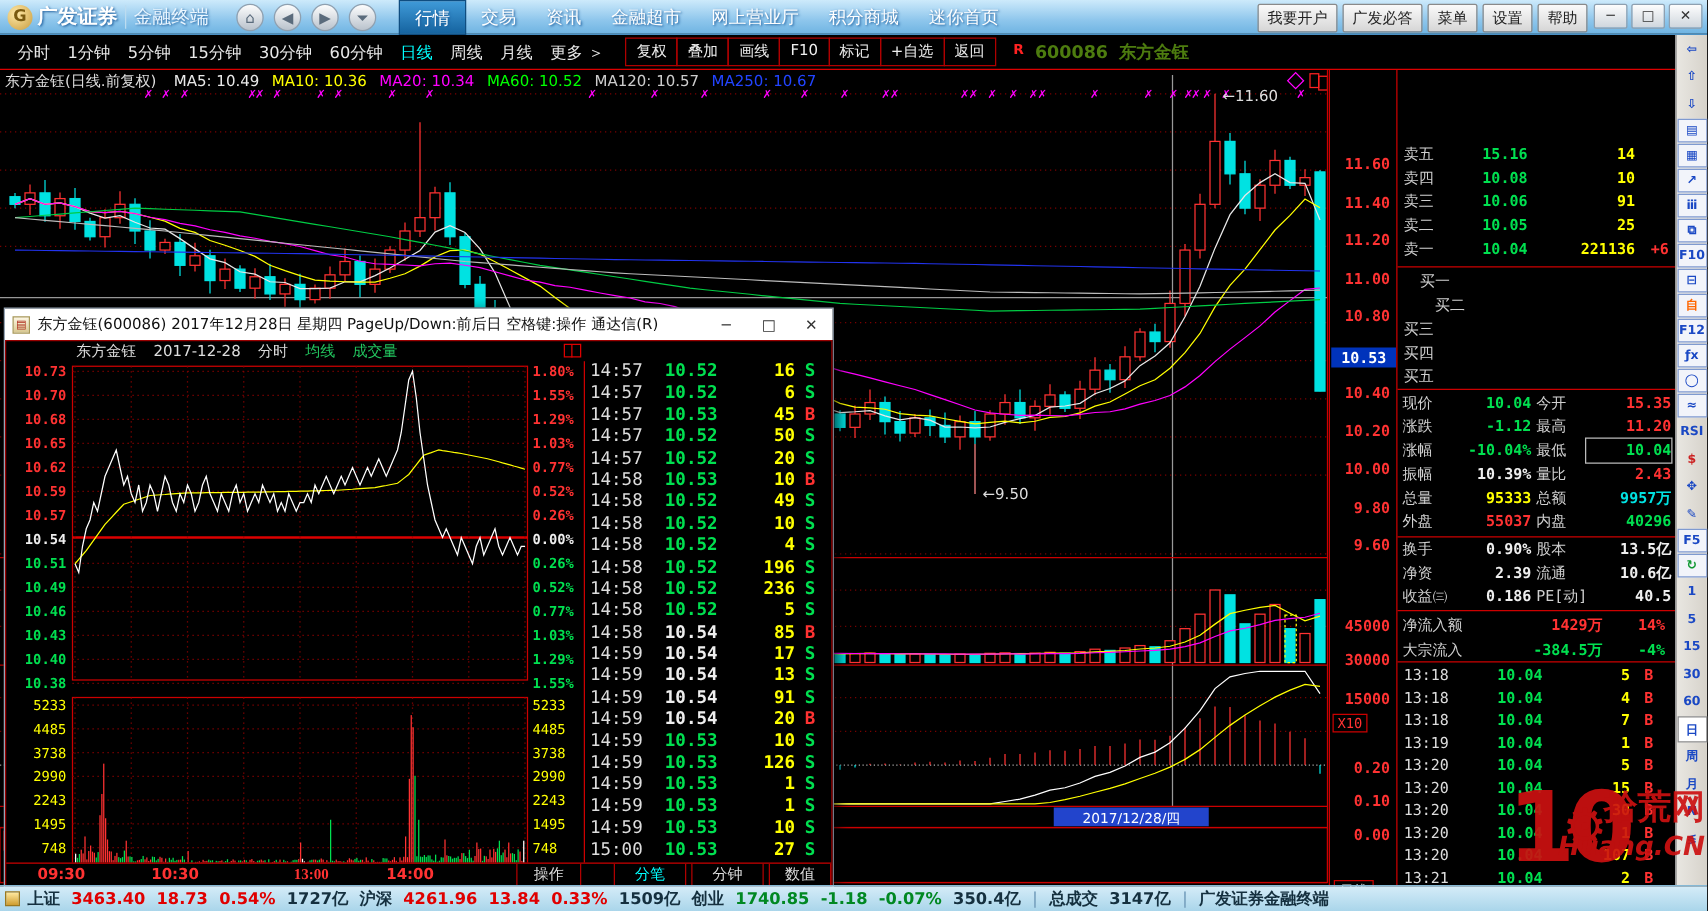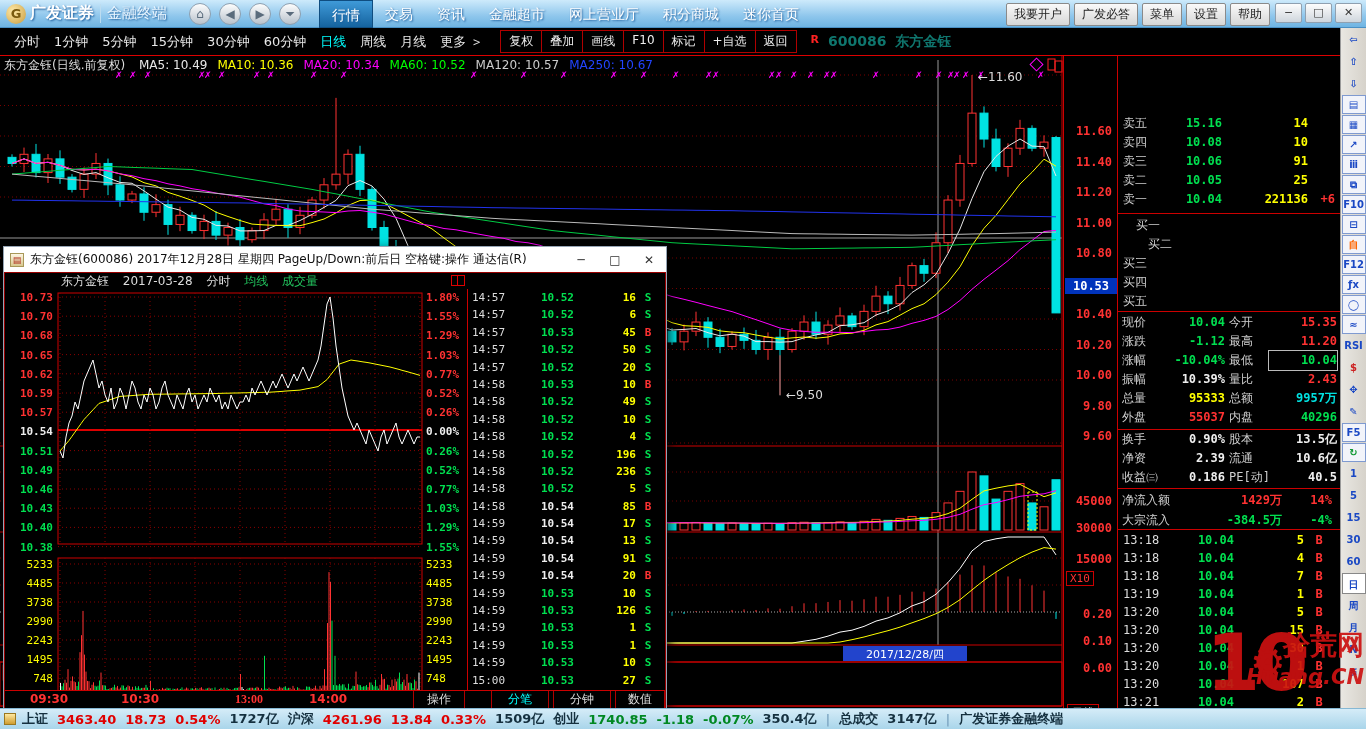--- a/index.html
+++ b/index.html
@@ -34,21 +34,21 @@
     text-align:center;line-height:18px;font-weight:bold;}
   
   #periodbar{position:absolute;left:0;top:28px;width:1340px;height:28px;background:#000;
     border-bottom:1px solid #d00;display:flex;align-items:center;}
   .ptab{color:#e8e8e8;font-size:13px;margin-left:14px;cursor:default;}
   .ptab.active{color:#00ffff;}
   #ptools{display:flex;margin-left:18px;}
   .ptool{color:#eee;font-size:12px;border:1px solid #b00000;padding:2px 8px;margin-left:-1px;}
   #stockid{margin-left:14px;font-weight:bold;font-size:14px;}
   #stockid .r{color:#ff2222;font-size:11px;vertical-align:top;}
-  #stockid .cd{color:#0f766e;margin-left:4px;}
+  #stockid .cd{color:#4d7c0f;margin-left:4px;}
   
   #chartzone{position:absolute;left:0;top:56px;width:1063px;height:652px;background:#000;}
   #marow{position:absolute;left:4px;top:1px;font-size:12px;z-index:3;white-space:nowrap;}
   #marow span{margin-right:10px;}
   #klinesvg{position:absolute;left:0;top:0;}
   
   #axisstrip{position:absolute;left:1063px;top:56px;width:54px;height:652px;background:#000;
     border-left:1px solid #c00;font-family:"DejaVu Sans Mono","Liberation Mono",monospace;}
   .ylab{position:absolute;right:5px;width:48px;text-align:right;font-size:12px;
     font-weight:bold;color:#ff3232;}
@@ -107,21 +107,21 @@
     padding-left:56px;white-space:nowrap;}
   #pheader span{margin-right:10px;}
   #pheader .yl{color:#22c55e;}
   #pheader .dbl{position:absolute;left:446px;top:2px;width:14px;height:11px;
     border:1px solid #d00;}
   #pheader .dbl:before{content:"";position:absolute;left:5px;top:0;width:1px;height:10px;background:#d00;}
   #minutesvg{position:absolute;left:0;top:16px;}
   #ptrades{position:absolute;left:462px;top:16px;width:198px;height:401px;overflow:hidden;
     border-left:1px solid #c00;font-family:"DejaVu Sans Mono","Liberation Mono",monospace;}
   .ptr{height:17.4px;display:grid;grid-template-columns:44px 62px 62px 24px;
-    font-size:11px;font-weight:bold;line-height:17px;}
+    font-size:14px;font-weight:bold;line-height:17px;}
   .ptr .a{color:#ddd;padding-left:4px;font-weight:normal;}
   .ptr .b{text-align:right;} .ptr .c{text-align:right;color:#ffff00;} .ptr .d{text-align:center;}
   #pbottom{position:absolute;left:0;bottom:0;width:100%;height:18px;border-top:1px solid #c00;
     font-size:12px;color:#ff3232;}
   #pbottom .tl{position:absolute;top:1px;font-weight:bold;}
   .ptab2{position:absolute;top:0;height:18px;text-align:center;color:#ddd;line-height:17px;
     border-left:1px solid #b00000;border-right:1px solid #b00000;}
   .ptab2.on{color:#00ffff;}
   
   #statusbar{position:absolute;left:0;top:708px;width:1366px;height:21px;
@@ -899,21 +899,21 @@
       <span>东方金钰(600086) 2017年12月28日 星期四 PageUp/Down:前后日 空格键:操作 通达信(R)</span>
       <div id="pwinctl">
           <div>─</div>
           <div>□</div>
           <div>✕</div>
         </div>
     </div>
     <div id="pbody">
       <div id="pheader">
         <span>东方金钰</span>
-        <span>2017-03-28</span>
+        <span>2017-12-28</span>
         <span>分时</span>
         <span class="yl">均线</span>
         <span class="yl">成交量</span>
         <span class="dbl"></span>
       </div>
       <svg id="minutesvg" width="460" height="401">
           <rect x="53" y="4" width="364" height="251" fill="none" stroke="#c00"></rect>
           <rect x="53" y="269" width="364" height="133" fill="none" stroke="#c00"></rect>
           <line x1="53" y1="8" x2="417" y2="8" stroke="#8a0000" stroke-dasharray="1,3"></line>
           <text x="48" y="12" fill="#ff3232" font-size="11" text-anchor="end" font-family="DejaVu Sans Mono,monospace" font-weight="bold">10.73</text>

